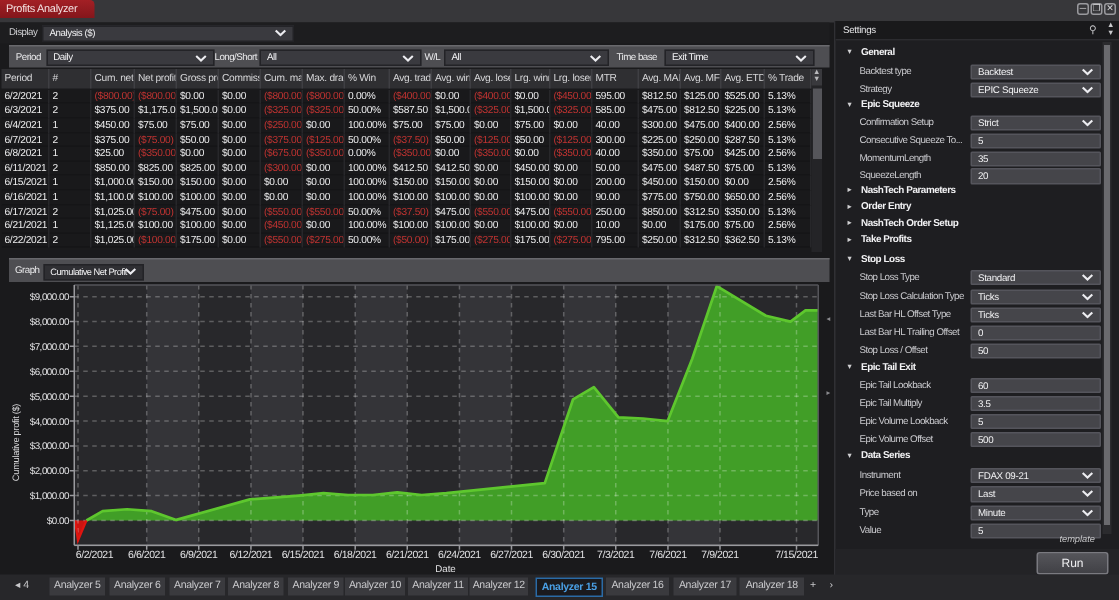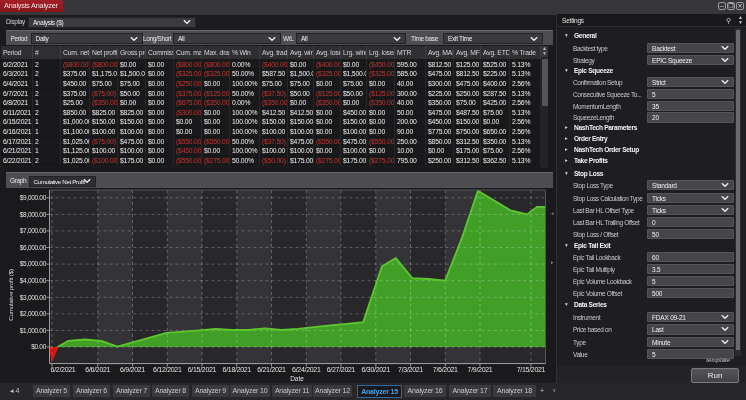--- a/index.html
+++ b/index.html
@@ -48,21 +48,21 @@
 
 #tabbar { left:0; top:383px; width:746px; height:17px; background:#27272a; }
 .tab { position:absolute; top:2px; height:12px; background:#3a3a3e; color:#c9c9cc; font-size:7px; letter-spacing:-0.2px; line-height:12px; text-align:center; }
 .tab.act { background:#1a1a1e; border:1px solid #2b6ba6; color:#4aa0e6; height:13px; top:1.5px; font-weight:bold; }
 .tnav { position:absolute; top:2px; color:#c9c9cc; font-size:7px; line-height:12px; }
 .grip { left:551px; width:4px; height:4px; color:#8a8a8e; font-size:5px; line-height:4px; }
 </style></head>
 <body>
 <div id="root">
 <div class="abs" id="titlebar"></div>
-<div class="abs" id="redtab">Analysis Analyzer</div>
+<div class="abs" id="redtab">Profits Analyzer</div>
 <div class="abs winbtn" style="left:718px">─</div>
 <div class="abs winbtn" style="left:727px">❐</div>
 <div class="abs winbtn" style="left:736px">✕</div>
 <div class="abs" id="displayrow">
   <span class="lab abs" style="left:6px;top:3px">Display</span>
   <span class="dd abs" style="left:28px;top:1.5px;width:168px;height:11px">Analysis ($)<span class="chev"><svg width="8" height="5" viewBox="0 0 8 5">
             <polyline points="0.8,0.8 4,3.8 7.2,0.8" fill="none" stroke="#ececf0" stroke-width="1.4"></polyline>
           </svg></span></span>
 </div>
 <div class="abs" id="periodrow">

